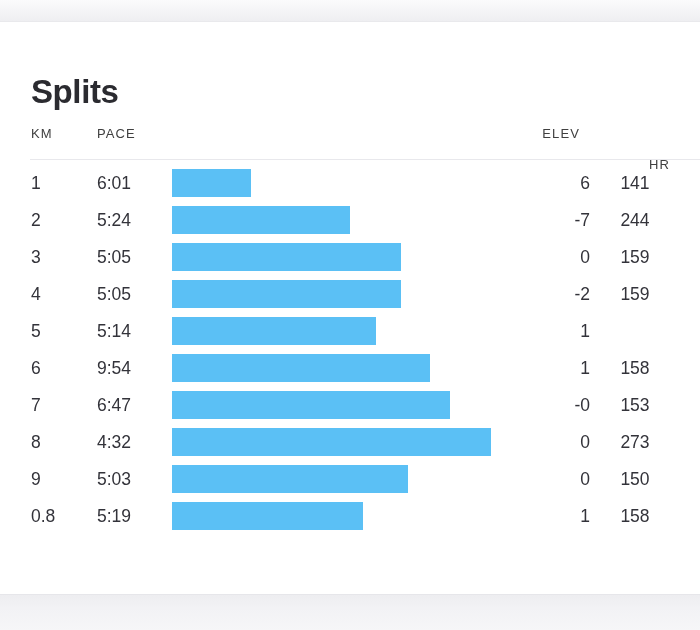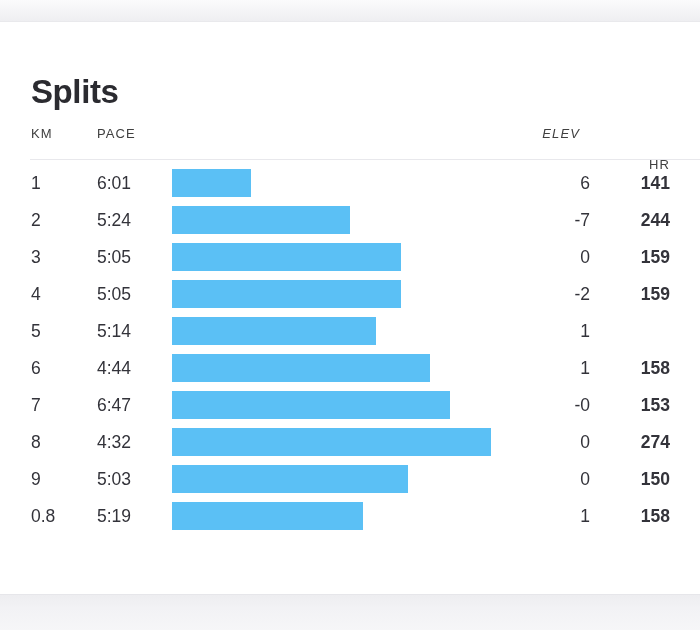--- a/index.html
+++ b/index.html
@@ -97,21 +97,21 @@
     position: absolute;
     top: 0;
     font-size: 13px;
     letter-spacing: 1.1px;
     color: #404040;
     font-weight: normal;
     white-space: nowrap;
   }
   .th-km   { left: 31px; }
   .th-pace { left: 97px; }
-  .th-elev { right: 120px; font-style: italic; }
+  .th-elev { right: 120px; }
   .th-hr   { right: 30px; margin-top: 31px; }
 
   .thead-rule {
     position: absolute;
     left: 30px;
     top: 33px;
     width: 670px;
     height: 1px;
     background: #e8e8ec;
   }
@@ -131,21 +131,21 @@
     top: 0;
     height: 28px;
     line-height: 28px;
     font-size: 17.5px;
     color: #33333a;
     white-space: nowrap;
   }
   .cell-km   { left: 31px; }
   .cell-pace { left: 97px; }
   .cell-elev { right: 110px; width: 90px; text-align: right; }
-  .cell-hr   { right: 30px; width: 70px; text-align: right; font-weight: bold; }
+  .cell-hr   { right: 30px; width: 70px; text-align: center; }
 
   .bar-track {
     position: absolute;
     left: 172px;
     top: 0;
     width: 340px;
     height: 28px;
   }
   .bar {
     position: absolute;
@@ -217,21 +217,21 @@
           <div class="row">
             <div class="cell cell-km">5</div>
             <div class="cell cell-pace">5:14</div>
             <div class="bar-track">
               <div class="bar" style="width: 204px; background: rgb(91, 192, 245);"></div>
             </div>
             <div class="cell cell-elev">1</div>
           </div>
           <div class="row">
             <div class="cell cell-km">6</div>
-            <div class="cell cell-pace">4:44</div>
+            <div class="cell cell-pace">9:54</div>
             <div class="bar-track">
               <div class="bar" style="width: 258px; background: rgb(91, 192, 245);"></div>
             </div>
             <div class="cell cell-elev">1</div>
             <div class="cell cell-hr">158</div>
           </div>
           <div class="row">
             <div class="cell cell-km">7</div>
             <div class="cell cell-pace">6:47</div>
             <div class="bar-track">
@@ -240,21 +240,21 @@
             <div class="cell cell-elev">-0</div>
             <div class="cell cell-hr">153</div>
           </div>
           <div class="row">
             <div class="cell cell-km">8</div>
             <div class="cell cell-pace">4:32</div>
             <div class="bar-track">
               <div class="bar" style="width: 319px; background: rgb(91, 192, 245);"></div>
             </div>
             <div class="cell cell-elev">0</div>
-            <div class="cell cell-hr">274</div>
+            <div class="cell cell-hr">273</div>
           </div>
           <div class="row">
             <div class="cell cell-km">9</div>
             <div class="cell cell-pace">5:03</div>
             <div class="bar-track">
               <div class="bar" style="width: 236px; background: rgb(91, 192, 245);"></div>
             </div>
             <div class="cell cell-elev">0</div>
             <div class="cell cell-hr">150</div>
           </div>

